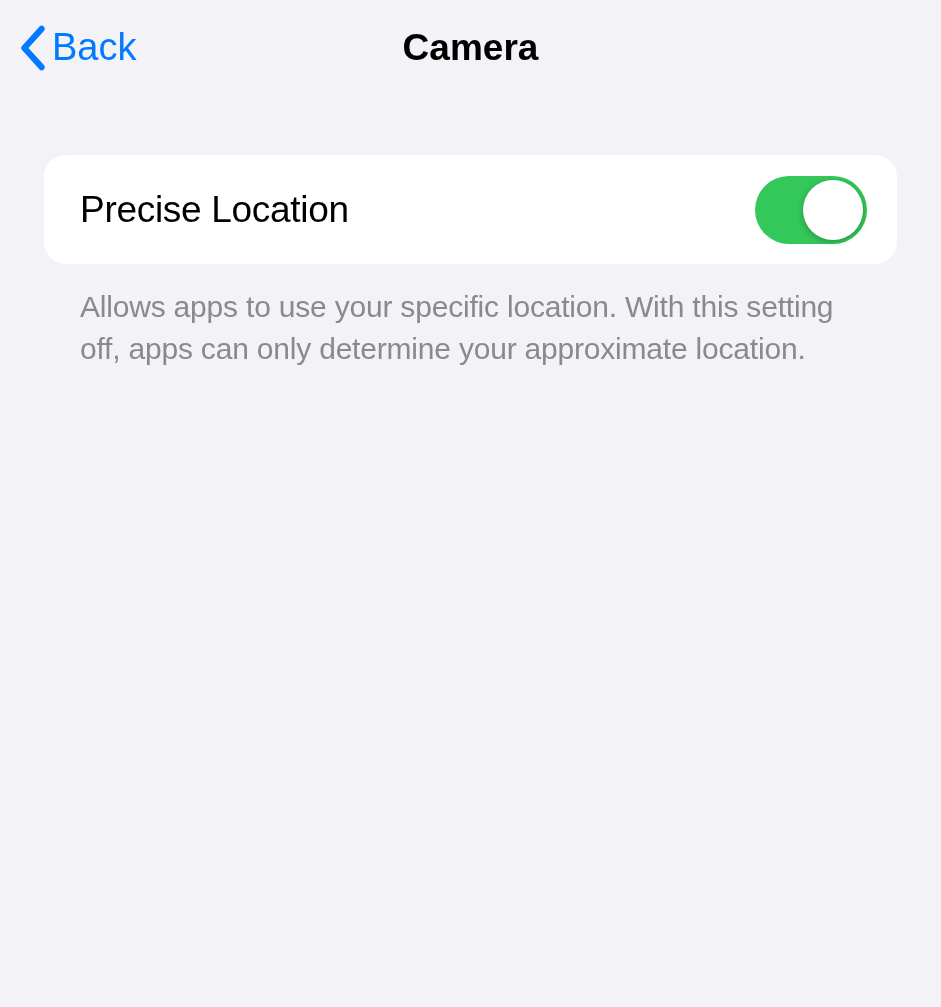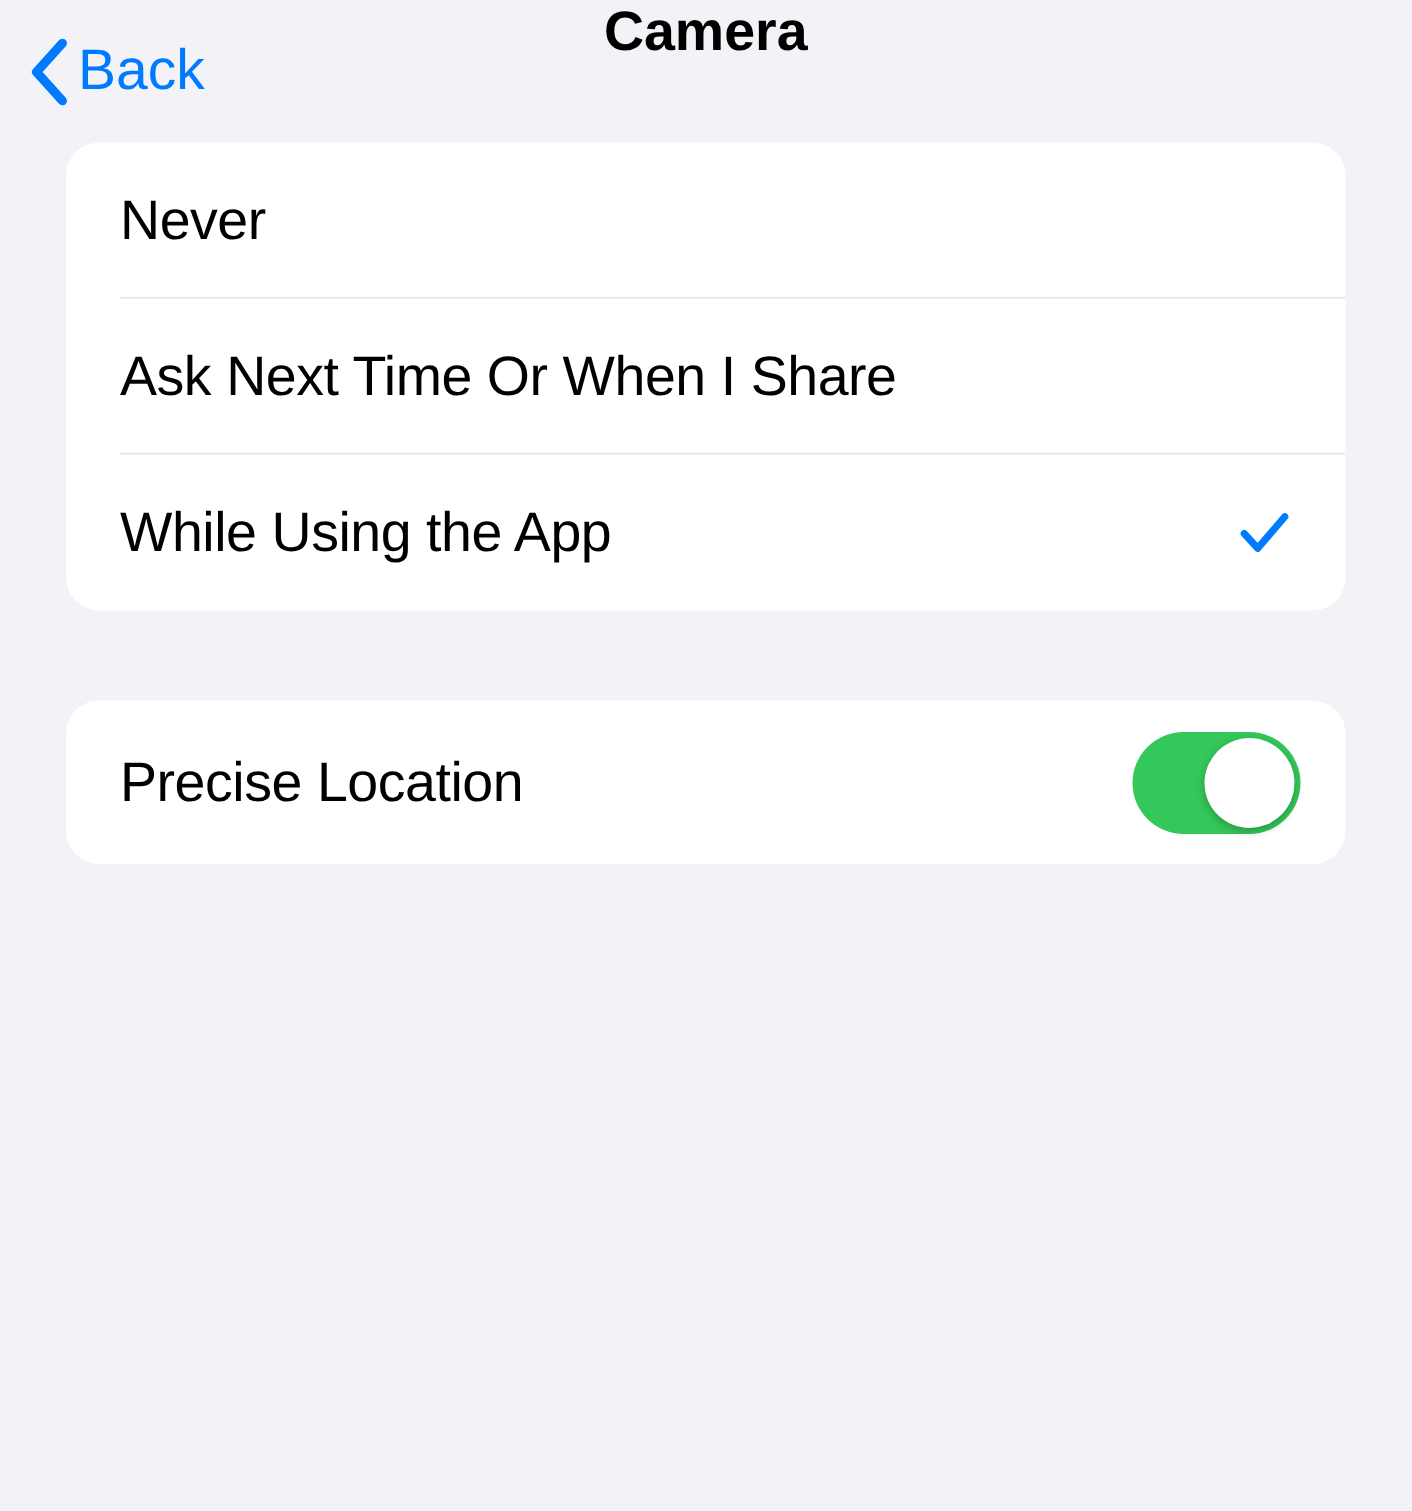--- a/index.html
+++ b/index.html
@@ -10,20 +10,21 @@
     }
     body {
       font-family: -apple-system, BlinkMacSystemFont, "SF Pro Text", "Helvetica Neue", Helvetica, Arial, sans-serif;
       background-color: #f2f2f7;
       width: 941px;
       height: 1007px;
       overflow: hidden;
     }
     .header {
       display: flex;
+      align-items: center;
       height: 95px;
       padding: 0 18px;
       position: relative;
     }
     .back-button {
       display: flex;
       align-items: center;
       color: #007aff;
       font-size: 38px;
       font-weight: 400;
@@ -158,41 +159,26 @@
       </svg>
     </span>
     <span>Back</span>
   </div>
   <div class="header-title">Camera</div>
 </div>
 
 <div class="content">
 
 
-  <div class="list-group">
-    <div class="list-item">
-      <span class="list-item-label">Never</span>
-    </div>
-    <div class="list-item">
-      <span class="list-item-label">Ask Next Time Or When I Share</span>
-    </div>
-    <div class="list-item">
-      <span class="list-item-label">While Using the App</span>
-      <span class="checkmark">
-        <svg viewBox="0 0 24 24" fill="none" stroke="currentColor" stroke-width="3.2" stroke-linecap="round" stroke-linejoin="round">
-          <polyline points="3,12.5 9,19 21,5"></polyline>
-        </svg>
-      </span>
-    </div>
-  </div>
 
 
   <div class="spacer"></div>
 
   <div class="toggle-row">
     <span class="toggle-label">Precise Location</span>
     <div class="toggle">
       <div class="toggle-knob"></div>
     </div>
   </div>
 
+  <div class="section-footer">Allows apps to use your specific location. With this setting off, apps can only determine your approximate location.</div>
 
 </div>
 
 </body></html>

